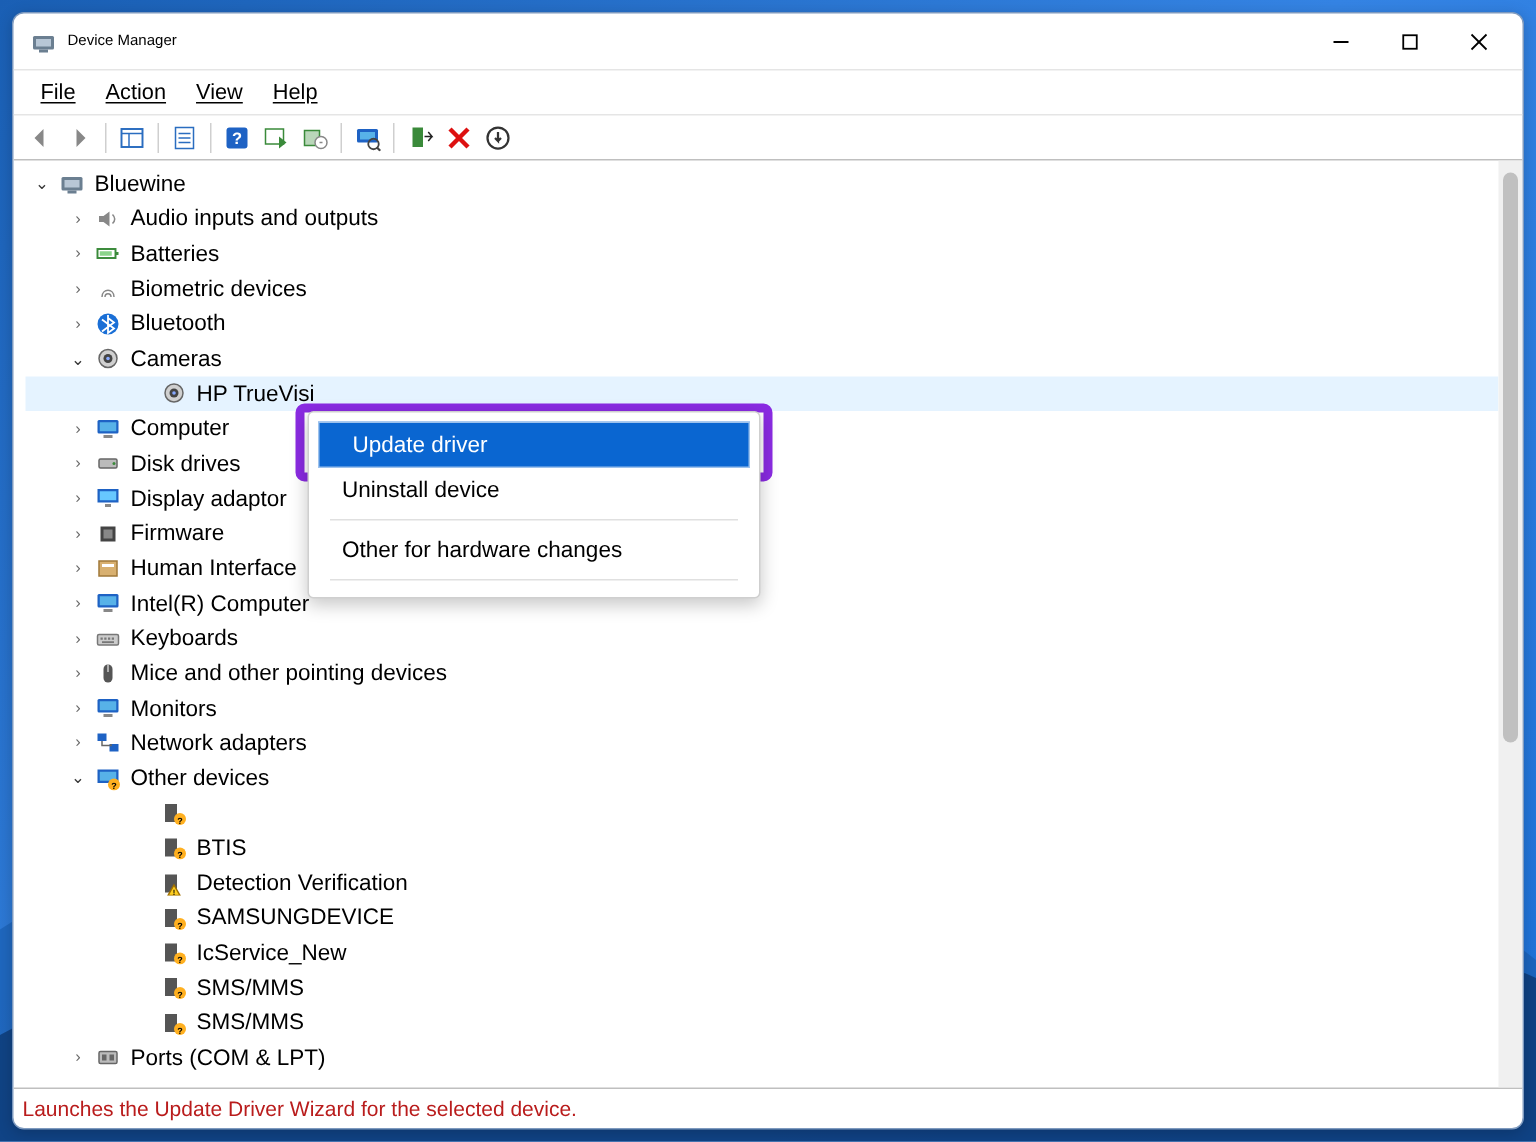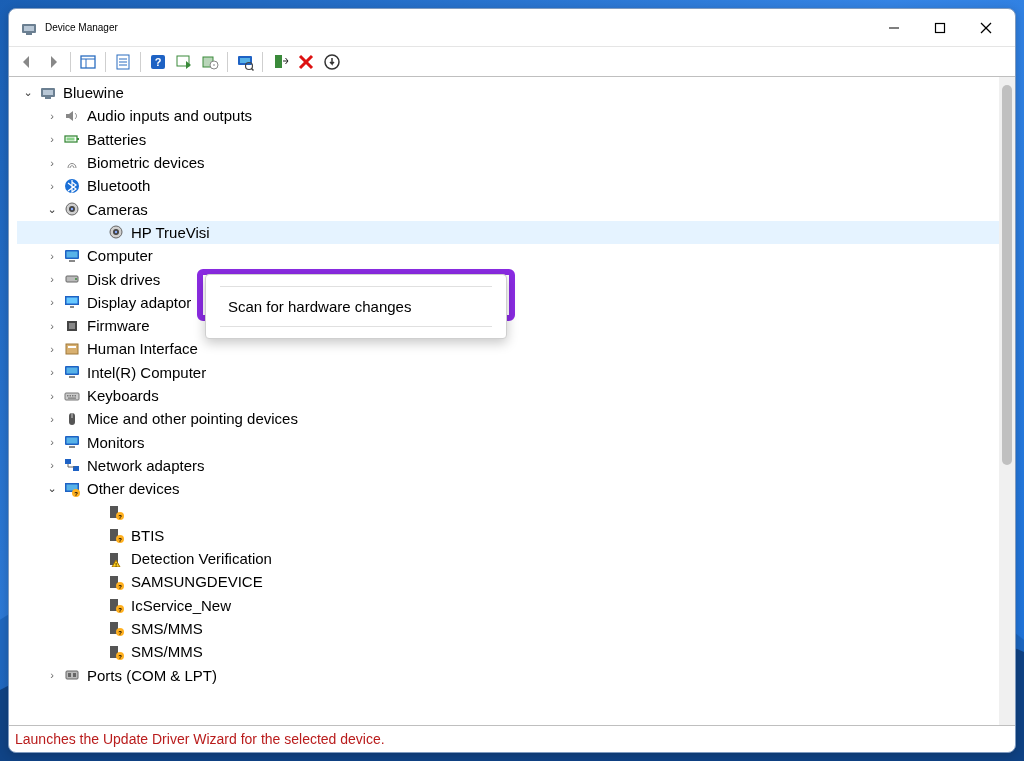--- a/index.html
+++ b/index.html
@@ -228,20 +228,26 @@
         </svg>
     </div>
     <div class="win-btn">
       <svg viewBox="0 0 12 12">
           <line x1="1" y1="1" x2="11" y2="11" stroke="#000" stroke-width="1.2"></line>
           <line x1="11" y1="1" x2="1" y2="11" stroke="#000" stroke-width="1.2"></line>
         </svg>
     </div>
   </div>
 
+  <div class="menubar">
+    <div class="menu-item"><span class="uline">File</span></div>
+    <div class="menu-item"><span class="uline">Action</span></div>
+    <div class="menu-item"><span class="uline">View</span></div>
+    <div class="menu-item"><span class="uline">Help</span></div>
+  </div>
 
   <div class="toolbar">
     <div class="tool-btn">
       <svg width="18" height="18" viewBox="0 0 18 18">
           <path d="M11 3 L5 9 L11 15" fill="#888"></path>
         </svg>
     </div>
     <div class="tool-btn">
       <svg width="18" height="18" viewBox="0 0 18 18">
           <path d="M7 3 L13 9 L7 15" fill="#888"></path>
@@ -604,20 +610,26 @@
     </div>
   </div>
 
   <div class="statusbar">
     <span>Launches the Update Driver Wizard for the selected device.</span>
   </div>
 
   <div class="highlight-box"></div>
 
   <div class="context-menu">
+    <div class="ctx-item highlight">
+        <span>Update driver</span>
+      </div>
+    <div class="ctx-item">
+        <span>Uninstall device</span>
+      </div>
     <div class="ctx-sep"></div>
     <div class="ctx-item">
-        <span>Scan for hardware changes</span>
+        <span>Other for hardware changes</span>
       </div>
     <div class="ctx-sep"></div>
   </div>
 
 </div>
 
 </body></html>

